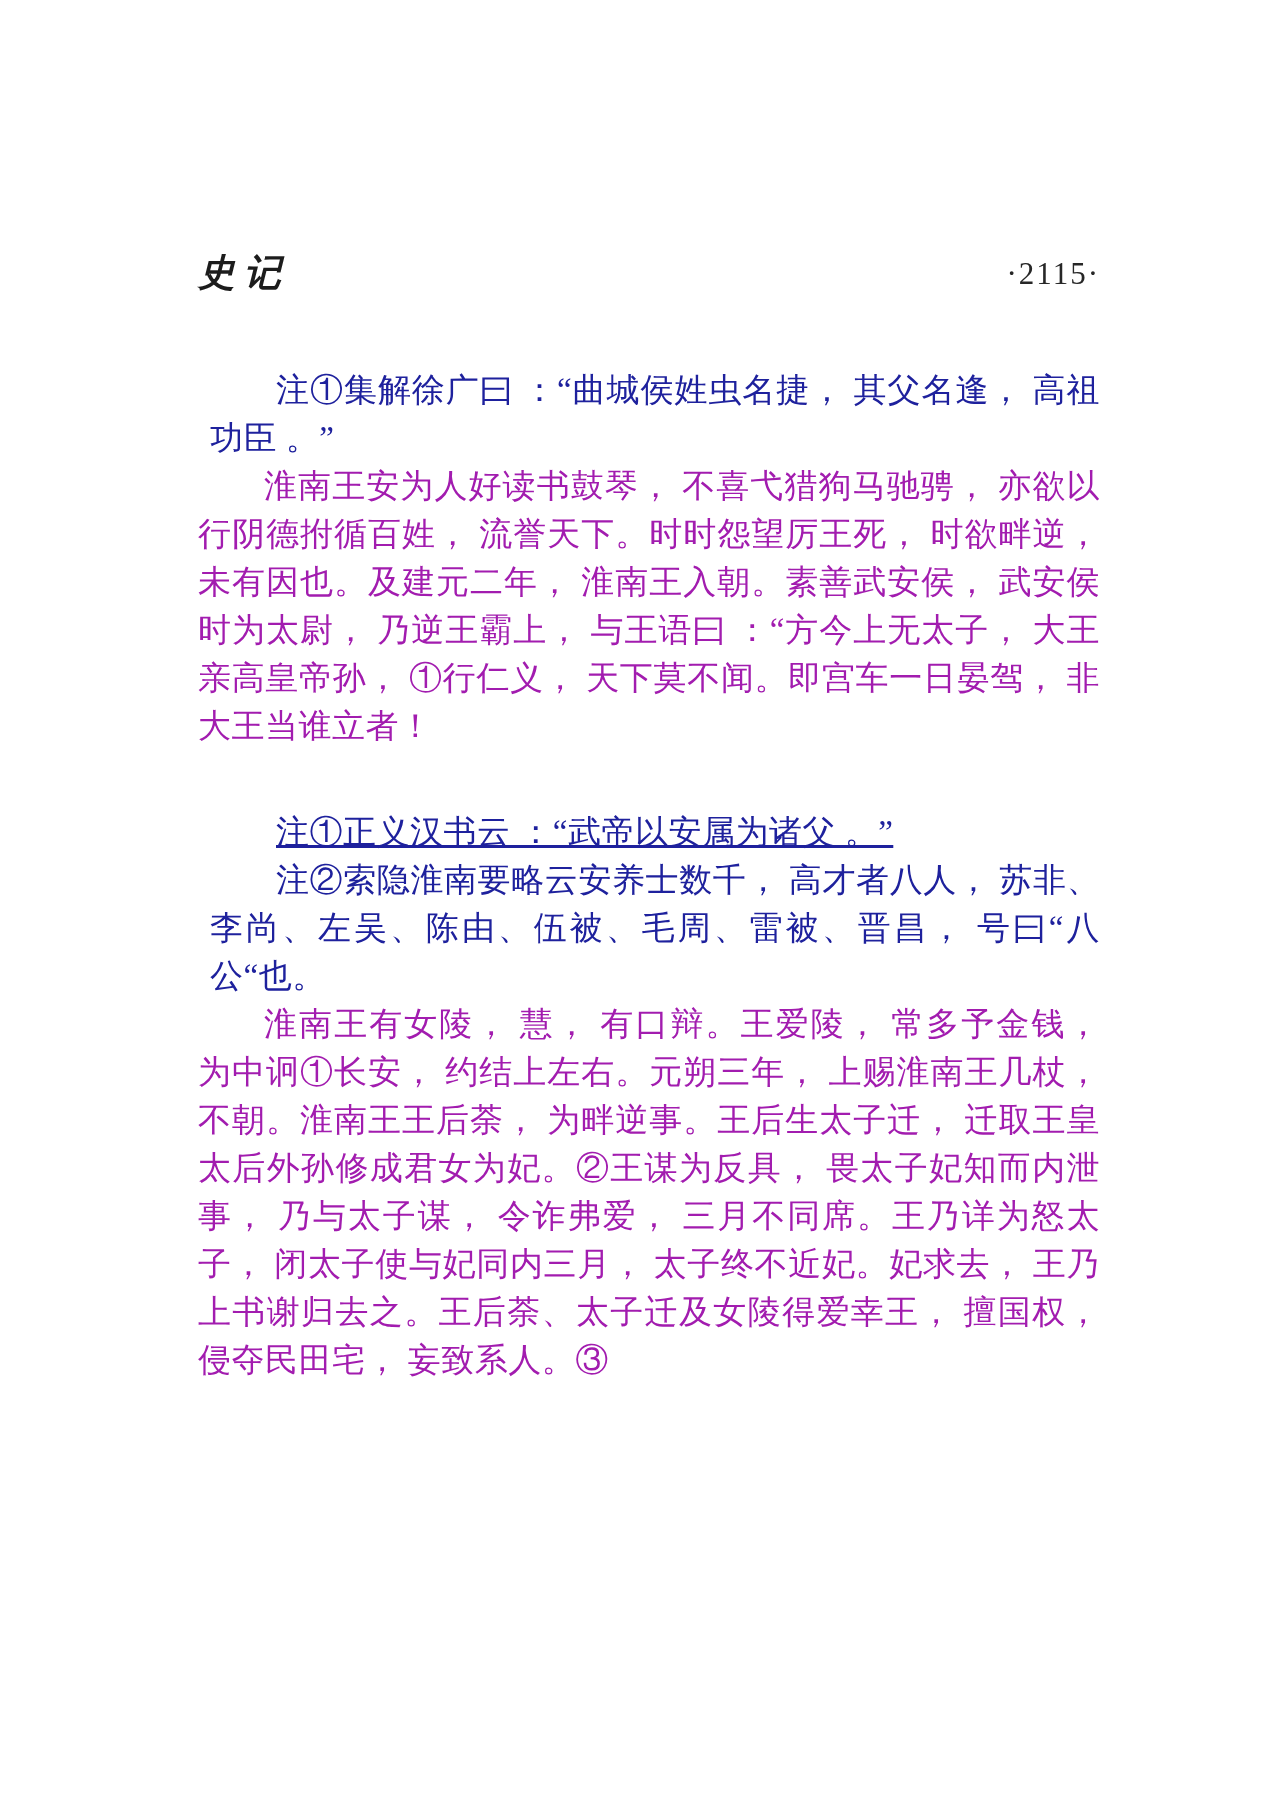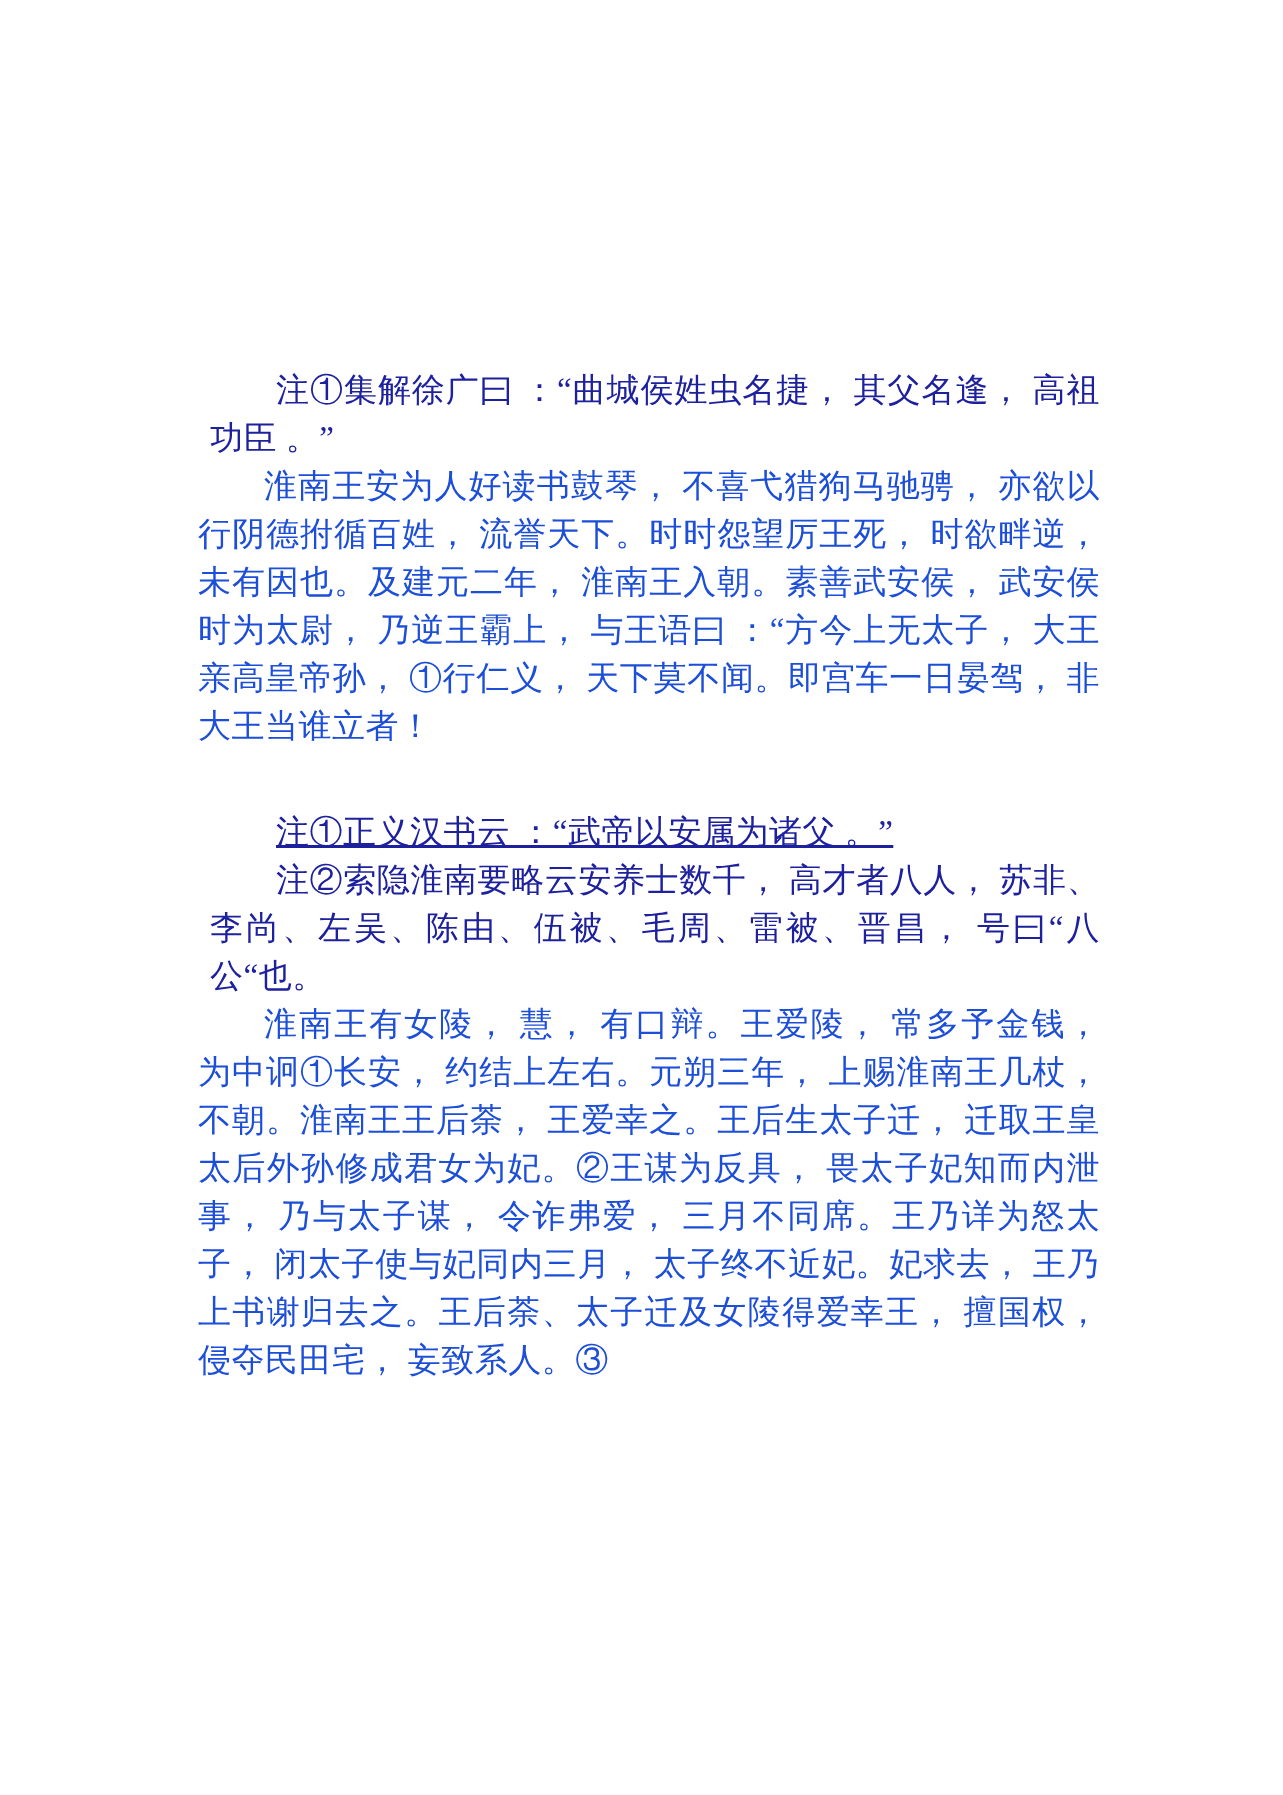--- a/index.html
+++ b/index.html
@@ -48,39 +48,43 @@
     top: 366px;
     width: 902px;
   }
   .para {
     margin: 0;
     font-size: 33px;
     line-height: 48px;
     letter-spacing: 0.5px;
     text-align: justify;
     text-indent: 2em;
-    color: #1d4ed8;
+    color: #a21caf;
     word-break: normal;
   }
   .para.annotation {
     color: #1e219d;
     margin-left: 12px;
   }
   .para.gap-before {
     margin-top: 58px;
     text-decoration: underline;
   }
 </style>
 </head>
 <body>
 
 <div class="page">
 
+  <div class="page-header">
+    <div class="book-title">史记</div>
+    <div class="page-number">·2115·</div>
+  </div>
 
   <div class="content">
     <p class="para annotation">注①集解徐广曰 ：“曲城侯姓虫名捷， 其父名逢， 高祖功臣 。”</p>
     <p class="para">淮南王安为人好读书鼓琴， 不喜弋猎狗马驰骋， 亦欲以行阴德拊循百姓， 流誉天下。时时怨望厉王死， 时欲畔逆， 未有因也。及建元二年， 淮南王入朝。素善武安侯， 武安侯时为太尉， 乃逆王霸上， 与王语曰 ：“方今上无太子， 大王亲高皇帝孙， ①行仁义， 天下莫不闻。即宫车一日晏驾， 非大王当谁立者！</p>
     <p class="para annotation gap-before">注①正义汉书云 ：“武帝以安属为诸父 。”</p>
     <p class="para annotation">注②索隐淮南要略云安养士数千， 高才者八人， 苏非、李尚、左吴、陈由、伍被、毛周、雷被、晋昌， 号曰“八公“也。</p>
-    <p class="para">淮南王有女陵， 慧， 有口辩。王爱陵， 常多予金钱， 为中诇①长安， 约结上左右。元朔三年， 上赐淮南王几杖， 不朝。淮南王王后荼， 王爱幸之。王后生太子迁， 迁取王皇太后外孙修成君女为妃。②王谋为反具， 畏太子妃知而内泄事， 乃与太子谋， 令诈弗爱， 三月不同席。王乃详为怒太子， 闭太子使与妃同内三月， 太子终不近妃。妃求去， 王乃上书谢归去之。王后荼、太子迁及女陵得爱幸王， 擅国权， 侵夺民田宅， 妄致系人。③</p>
+    <p class="para">淮南王有女陵， 慧， 有口辩。王爱陵， 常多予金钱， 为中诇①长安， 约结上左右。元朔三年， 上赐淮南王几杖， 不朝。淮南王王后荼， 为畔逆事。王后生太子迁， 迁取王皇太后外孙修成君女为妃。②王谋为反具， 畏太子妃知而内泄事， 乃与太子谋， 令诈弗爱， 三月不同席。王乃详为怒太子， 闭太子使与妃同内三月， 太子终不近妃。妃求去， 王乃上书谢归去之。王后荼、太子迁及女陵得爱幸王， 擅国权， 侵夺民田宅， 妄致系人。③</p>
   </div>
 
 </div>
 
 </body></html>

